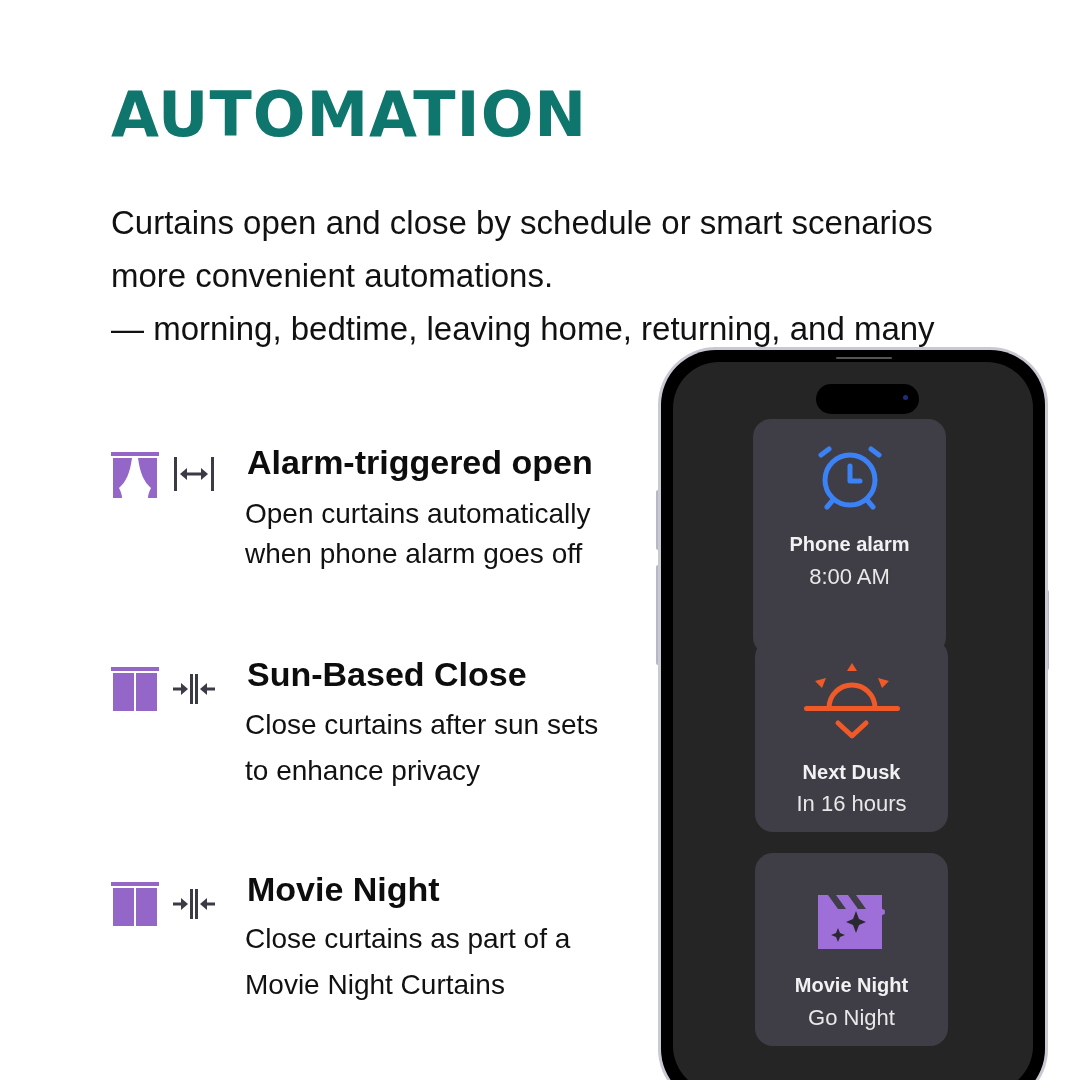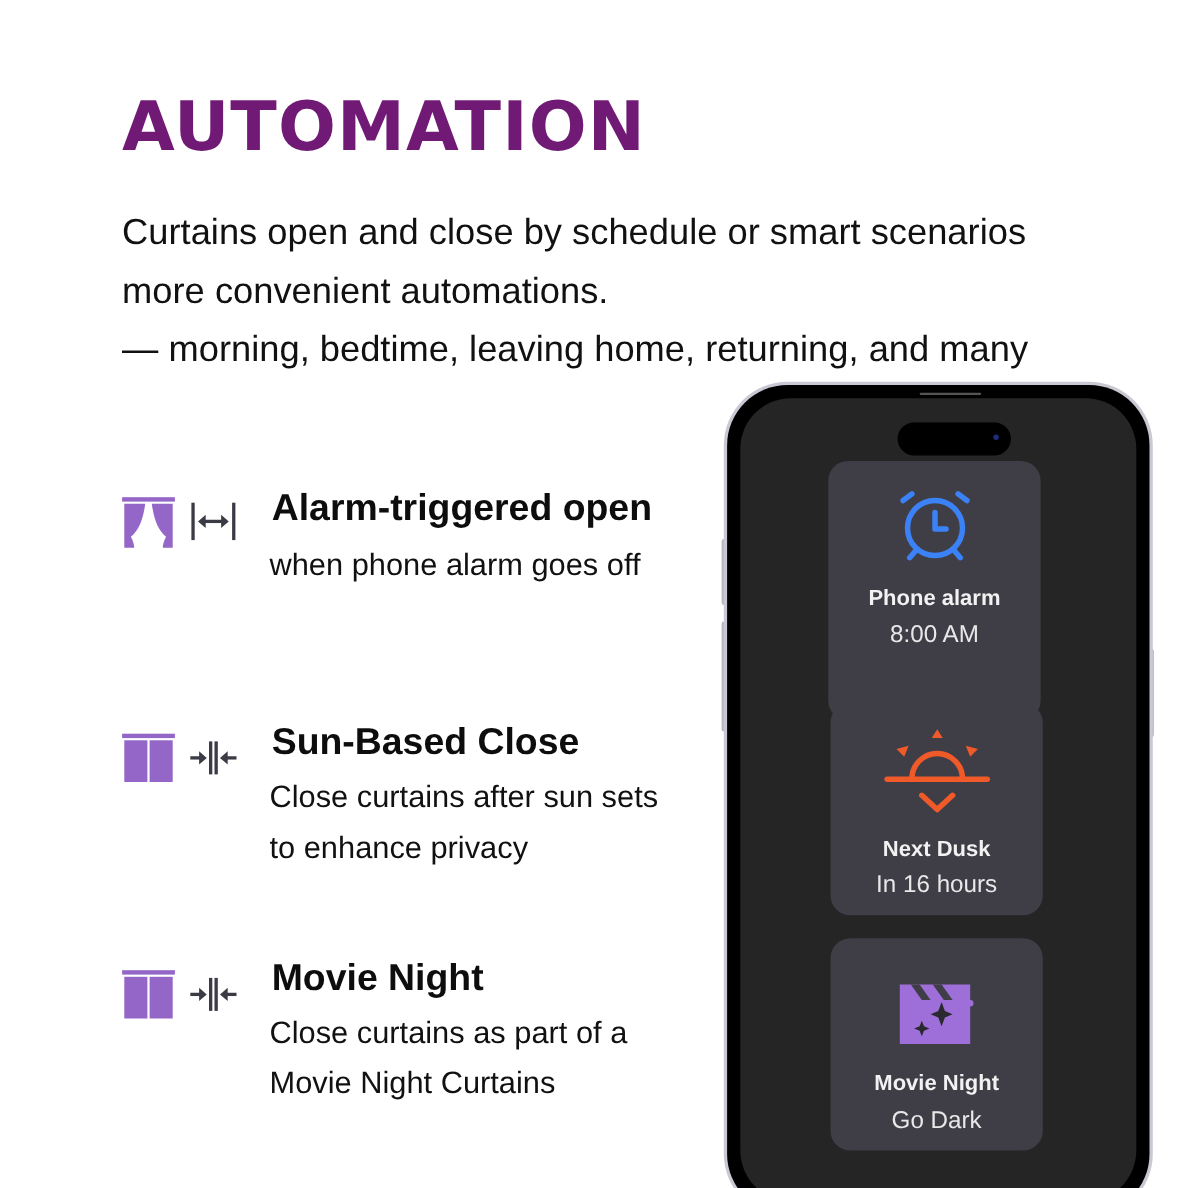--- a/index.html
+++ b/index.html
@@ -3,24 +3,24 @@
 <meta charset="utf-8">
 <style>
   html, body { margin: 0; padding: 0; }
   body {
     width: 1081px; height: 1080px; background: #ffffff; position: relative; overflow: hidden;
     font-family: "Liberation Sans", "DejaVu Sans", sans-serif; color: #111;
   }
   .title {
     position: absolute; left: 111px; top: 84px;
     font-family: "DejaVu Sans", sans-serif; font-weight: bold; font-size: 62px;
-    letter-spacing: 1px; color: #701a75; line-height: 1;
+    letter-spacing: 1px; color: #0f766e; line-height: 1;
   }
   .intro {
-    position: absolute; left: 111px; top: 184px; width: 910px;
+    position: absolute; left: 111px; top: 196px; width: 910px;
     font-family: "Liberation Sans", sans-serif; font-size: 33px; line-height: 53px; color: #111;
   }
   .intro span { display: block; white-space: nowrap; }
 
   .feature { position: absolute; left: 110px; width: 530px; }
   .feature .icons { position: absolute; left: 0; top: 6px; width: 110px; height: 50px; }
   .feature .heading {
     position: absolute; left: 137px; top: 0;
     font-family: "Liberation Sans", sans-serif; font-weight: bold; font-size: 34px; color: #0d0d0d; white-space: nowrap;
   }
@@ -89,20 +89,21 @@
     <svg width="44" height="40" viewBox="0 0 44 40" style="position:absolute;left:62px;top:5px;">
       <rect x="2" y="3" width="3" height="34" fill="#3b3b46"></rect>
       <rect x="39" y="3" width="3" height="34" fill="#3b3b46"></rect>
       <rect x="10" y="18.5" width="24" height="3" fill="#3b3b46"></rect>
       <path d="M8 20 L15 14 L15 26 Z" fill="#3b3b46"></path>
       <path d="M36 20 L29 14 L29 26 Z" fill="#3b3b46"></path>
     </svg>
   </div>
   <div class="heading">Alarm-triggered open</div>
   <div class="desc" style="line-height:40px; top:51px;">
+    <span>Open curtains automatically</span>
     <span>when phone alarm goes off</span>
   </div>
 </div>
 
 <div class="feature" style="top:655px; height:140px;">
   <div class="icons">
     <svg width="50" height="50" viewBox="0 0 50 50" style="position:absolute;left:0;top:0;">
       <rect x="1" y="6" width="48" height="4" fill="#9366c8"></rect>
       <rect x="3" y="12" width="21" height="41" fill="#9366c8"></rect>
       <rect x="26" y="12" width="21" height="41" fill="#9366c8"></rect>
@@ -189,14 +190,14 @@
 
 <div class="card" style="left:755px; top:853px; height:193px;">
   <svg class="card-icon" width="72" height="60" viewBox="0 0 72 60" style="top:40px;">
     <path d="M2 2 H66 V16 A3 3 0 0 1 66 22 V56 H2 Z" fill="#9f6fd9"></path>
     <path d="M12 2 L22 16 L30 16 L20 2 Z" fill="#3f3e47"></path>
     <path d="M32 2 L42 16 L50 16 L40 2 Z" fill="#3f3e47"></path>
     <path d="M40 18 L43 26 L50 29 L43 32 L40 40 L37 32 L30 29 L37 26 Z" fill="#2a2930"></path>
     <path d="M22 35 L24 40 L29 42 L24 44 L22 49 L20 44 L15 42 L20 40 Z" fill="#2a2930"></path>
   </svg>
   <div class="card-title" style="top:121px;">Movie Night</div>
-  <div class="card-sub" style="top:152px;">Go Dark</div>
+  <div class="card-sub" style="top:152px;">Go Night</div>
 </div>
 
 </body></html>

